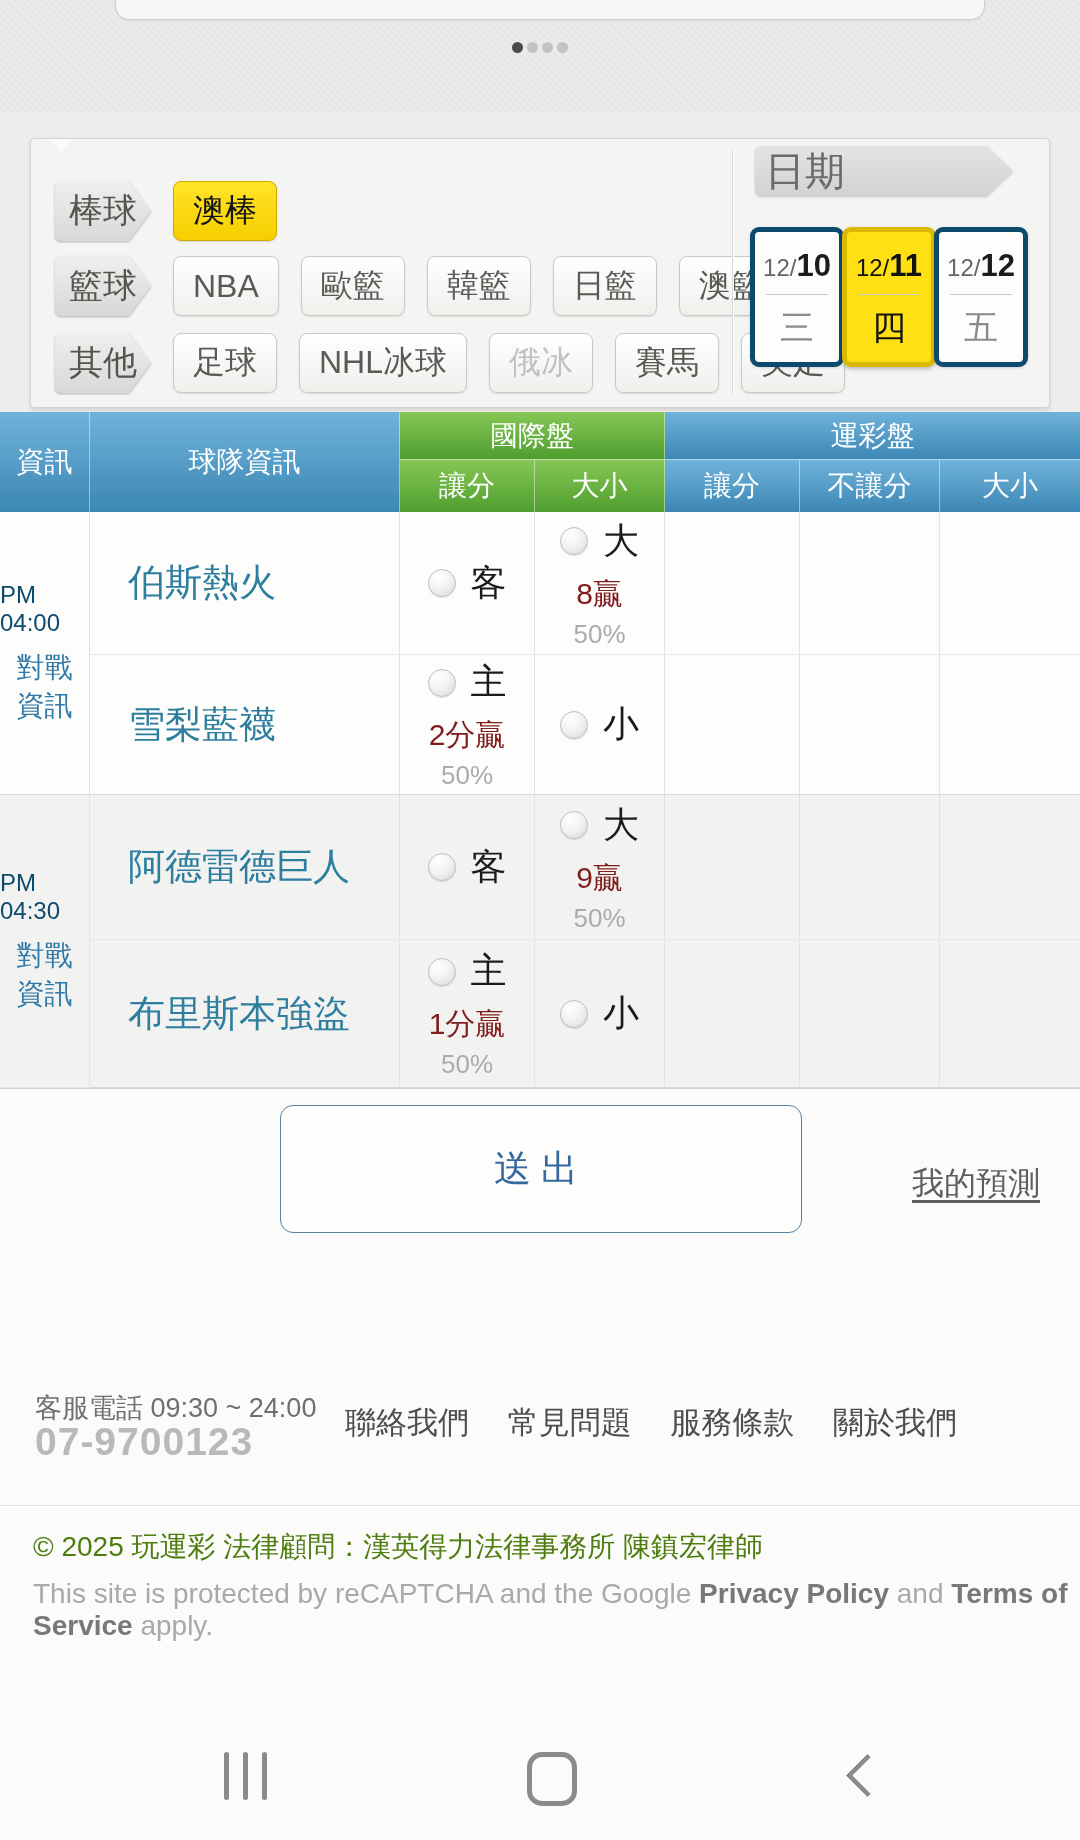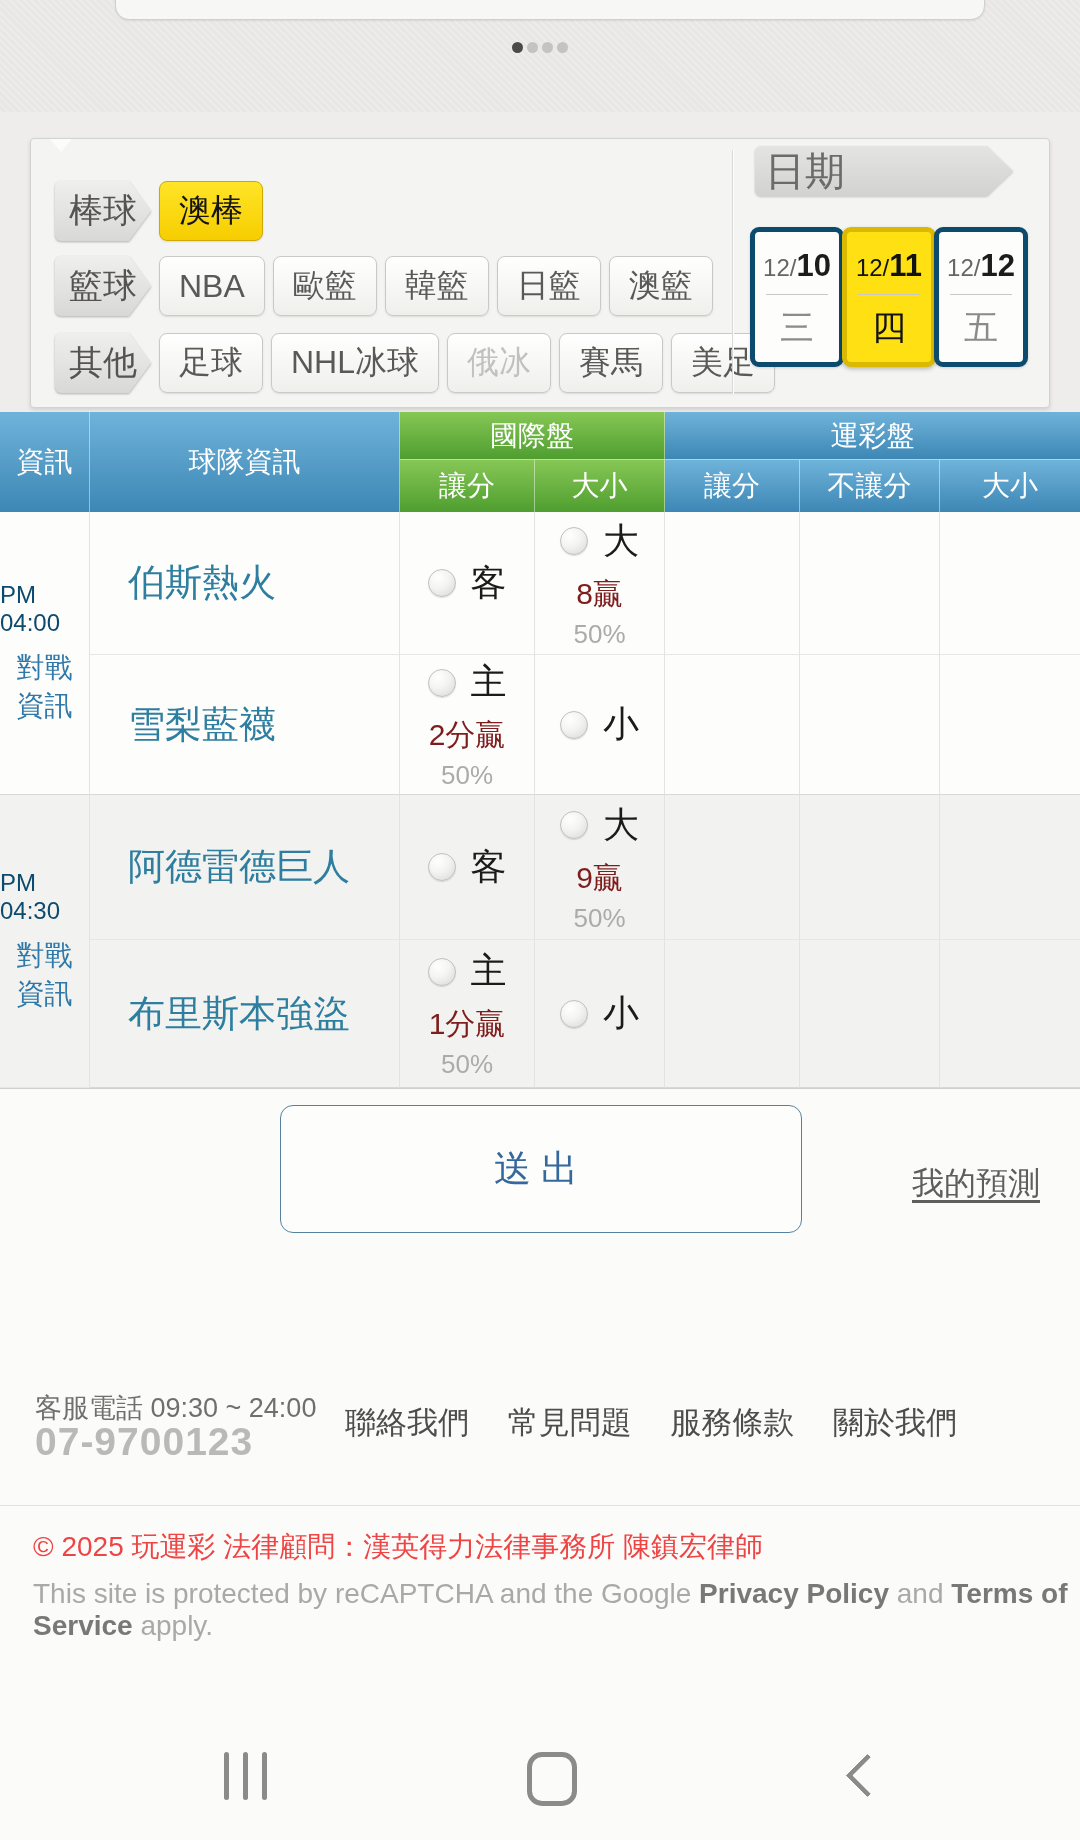--- a/index.html
+++ b/index.html
@@ -15,21 +15,21 @@
   .dots{position:absolute;left:0;top:42px;width:1080px;display:flex;justify-content:center;gap:4px;}
   .dot{width:11px;height:11px;border-radius:50%;background:#c3c3c1;}
   .dot.active{background:#4a4a48;}
   .zigzag{position:absolute;left:0;top:112px;width:1080px;height:12px;}
 
   
   .panel{position:absolute;left:30px;top:138px;width:1018px;height:268px;background:#f4f4f2;
     border:1px solid #d3d3d1;border-radius:4px;box-shadow:0 2px 4px rgba(0,0,0,.12);}
   .panel-notch{position:absolute;left:50px;top:139px;width:0;height:0;
     border-left:11px solid transparent;border-right:11px solid transparent;border-top:13px solid #fcfcfa;z-index:3;}
-  .filter-row{position:absolute;left:55px;display:flex;align-items:center;gap:8px;height:62px;}
+  .filter-row{position:absolute;left:55px;display:flex;align-items:center;gap:22px;height:62px;}
   .row-baseball{top:180px;} .row-basketball{top:255px;} .row-other{top:331px;align-items:flex-end;}
   .arrow-wrap{filter:drop-shadow(0 1px 1px rgba(0,0,0,.28));}
   .cat-arrow{display:flex;align-items:center;width:96px;height:60px;padding-left:14px;box-sizing:border-box;
     font-size:34px;color:#555451;background:linear-gradient(180deg,#efefed,#d8d8d6);
     clip-path:polygon(0 0,calc(100% - 22px) 0,100% 50%,calc(100% - 22px) 100%,0 100%);
     border-radius:6px 0 0 6px;}
   .chip{display:inline-flex;align-items:center;justify-content:center;height:58px;padding:0 19px;
     background:linear-gradient(180deg,#ffffff,#efefec);border:1px solid #c9c9c7;border-radius:8px;
     font-size:32px;color:#59595б;color:#595956;box-shadow:0 1px 2px rgba(0,0,0,.10);cursor:pointer;}
   .chip.active{background:linear-gradient(180deg,#ffe427,#f6ce00);border-color:#cfa800;color:#141414;}
@@ -90,21 +90,21 @@
     font-size:37px;color:#35689d;letter-spacing:10px;cursor:pointer;}
   .my-pred{position:absolute;left:912px;top:1162px;font-size:32px;color:#5e5e5c;
     text-decoration:underline;text-underline-offset:6px;cursor:pointer;}
 
   
   .svc-hours{position:absolute;left:35px;top:1390px;font-size:27px;color:#6f6f6d;}
   .svc-phone{position:absolute;left:35px;top:1420px;font-size:39px;font-weight:bold;color:#b9b9b7;letter-spacing:1px;}
   .foot-links{position:absolute;left:345px;top:1402px;width:612px;display:flex;justify-content:space-between;}
   .foot-link{font-size:31px;color:#4d4d4b;cursor:pointer;}
   .foot-rule{position:absolute;left:0;top:1505px;width:1080px;height:1px;background:#e1e1df;}
-  .copyright{position:absolute;left:33px;top:1528px;font-size:28px;color:#ef4444;}
+  .copyright{position:absolute;left:33px;top:1528px;font-size:28px;color:#4d7c0f;}
   .recaptcha{position:absolute;left:33px;top:1578px;font-size:28px;color:#a9a9a7;}
   .recaptcha b{color:#787876;}
 
   
   .nav-recents{position:absolute;left:224px;top:1752px;display:flex;gap:14px;}
   .nav-recents i{display:block;width:5px;height:48px;background:#8b8b89;border-radius:3px;}
   .nav-home{position:absolute;left:527px;top:1752px;width:40px;height:44px;border:5px solid #8b8b89;border-radius:15px;}
   .nav-back{position:absolute;left:852px;top:1760px;width:26px;height:26px;
     border-left:5px solid #8b8b89;border-bottom:5px solid #8b8b89;border-radius:2px;
     transform:rotate(45deg);transform-origin:center;}

